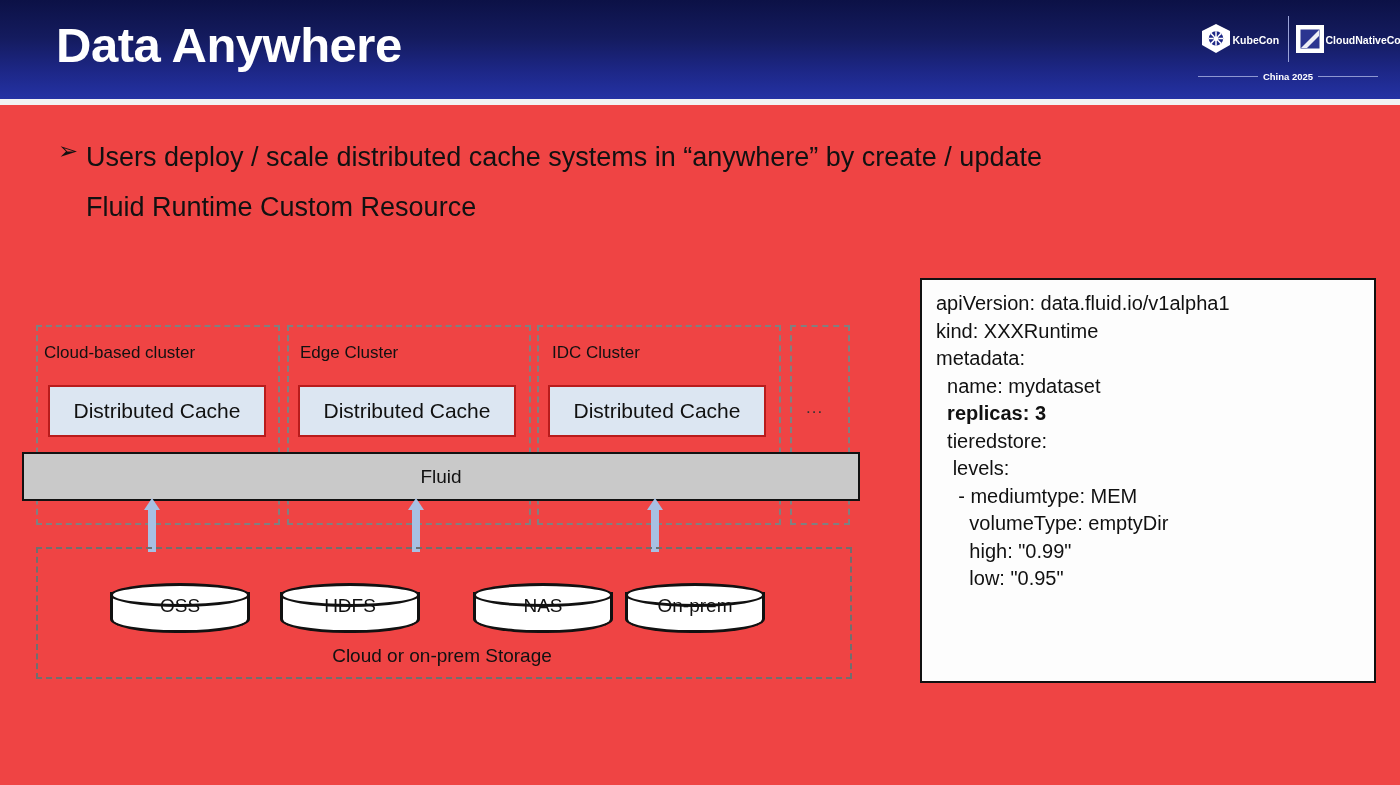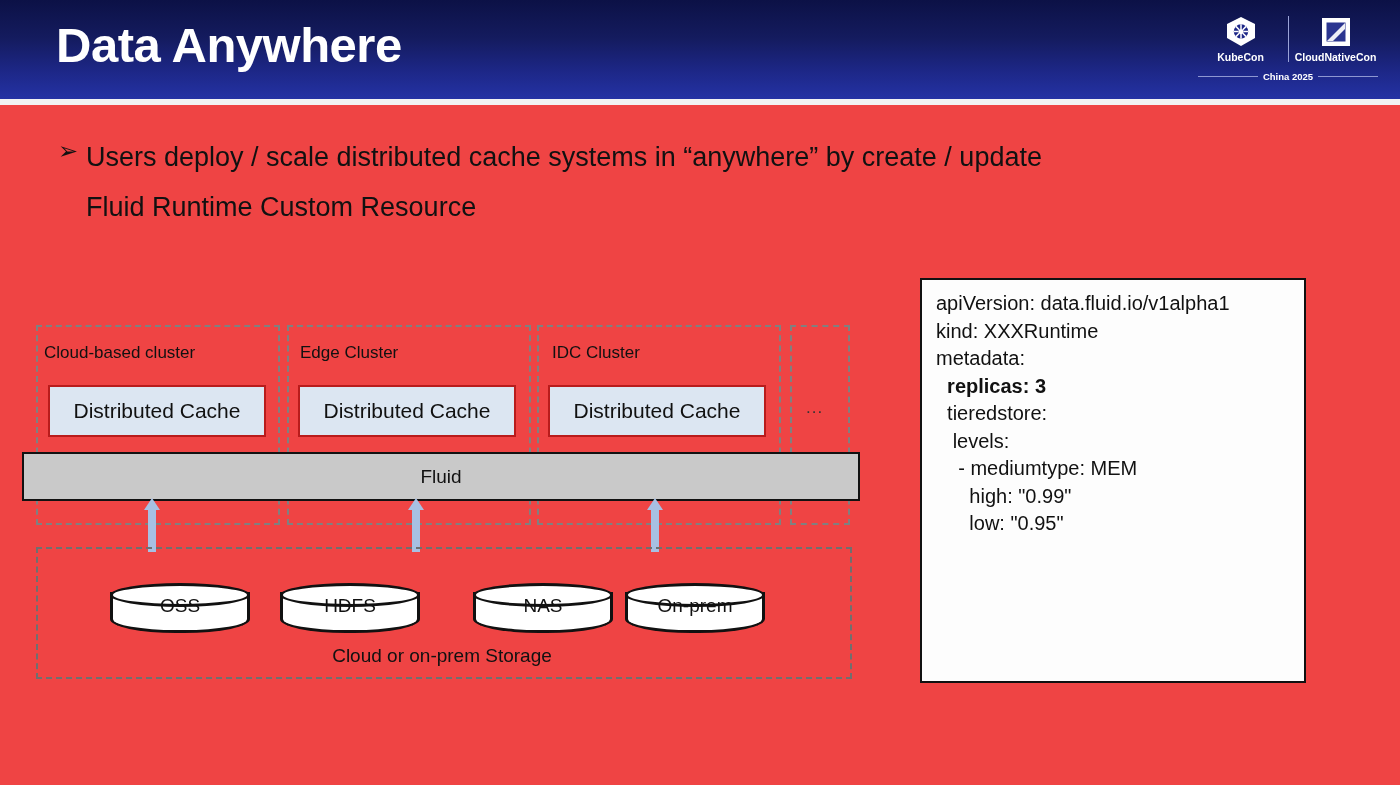--- a/index.html
+++ b/index.html
@@ -27,21 +27,21 @@
     letter-spacing:-0.5px;white-space:nowrap;
   }
 
   
   .logo-block{
     position:absolute;right:22px;top:10px;
     width:180px;height:80px;
     display:flex;flex-direction:column;align-items:center;
   }
   .logo-row{display:flex;align-items:center;justify-content:center;gap:0px;height:58px;}
-  .logo-half{display:flex;flex-direction:column;align-items:center;justify-content:flex-start;width:84px;}
+  .logo-half{display:flex;align-items:center;justify-content:flex-start;width:84px;}
   .logo-sep{width:1px;height:46px;background:#9aa3d8;margin:0 5px;}
   .logo-mark{height:34px;display:flex;align-items:center;justify-content:center;}
   .logo-name{
     font-size:10.5px;font-weight:bold;color:#ffffff;margin-top:2px;white-space:nowrap;
   }
   .logo-sub{
     display:flex;align-items:center;justify-content:center;gap:5px;
     margin-top:3px;width:100%;
   }
   .logo-sub .rule{height:1px;background:#8e97d2;flex:1;}
@@ -112,21 +112,21 @@
     position:absolute;left:0;top:12px;width:140px;text-align:center;
     font-size:19px;color:#111;
   }
   .storage-caption{
     position:absolute;left:36px;top:645px;width:812px;text-align:center;
     font-size:19px;color:#111;
   }
 
   
   .code-box{
-    position:absolute;left:920px;top:278px;width:386px;height:405px;
+    position:absolute;left:920px;top:278px;width:456px;height:405px;
     border:2px solid #111;background:#fdfdfd;
     padding:10px 0 0 0;box-sizing:border-box;
   }
   .code-line{
     font-size:20px;color:#111;line-height:27.5px;white-space:pre;
     padding-left:14px;
   }
   .code-line.bold{font-weight:bold;}
 </style>
 </head>
@@ -239,21 +239,23 @@
       <div class="lbl">On-prem</div>
     </div>
 
     <div class="storage-caption">Cloud or on-prem Storage</div>
   </div>
 
   <div class="code-box">
     <div class="code-line">apiVersion: data.fluid.io/v1alpha1</div>
     <div class="code-line">kind: XXXRuntime</div>
     <div class="code-line">metadata:</div>
+    <div class="code-line">  name: mydataset</div>
     <div class="code-line bold">  replicas: 3</div>
     <div class="code-line">  tieredstore:</div>
     <div class="code-line">   levels:</div>
     <div class="code-line">    - mediumtype: MEM</div>
+    <div class="code-line">      volumeType: emptyDir</div>
     <div class="code-line">      high: "0.99"</div>
     <div class="code-line">      low: "0.95"</div>
   </div>
 
 </div>
 
 </body></html>

